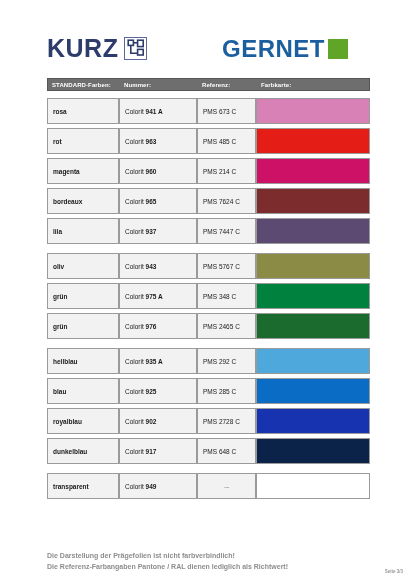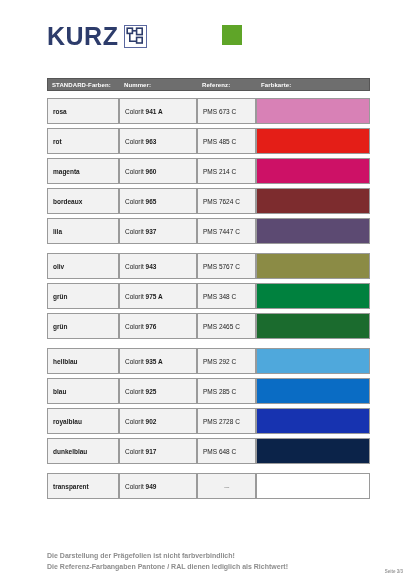--- a/index.html
+++ b/index.html
@@ -13,23 +13,24 @@
     font-family: "Liberation Sans", sans-serif;
     color: #333333;
     position: relative;
     overflow: hidden;
   }
 
   
   .logo-bar {
     position: absolute;
     left: 0;
-    top: 24px;
+    top: 36px;
     width: 416px;
     height: 40px;
+    text-align: right;
   }
   .kurz-logo {
     position: absolute;
     left: 47px;
     top: 0;
     display: flex;
     align-items: center;
     gap: 6px;
   }
   .kurz-word {
@@ -167,20 +168,21 @@
         <rect x="2.2" y="2.2" width="5.2" height="5.2" fill="none" stroke="#2d3c6b" stroke-width="1.6"></rect>
         <rect x="11.6" y="2.2" width="5.6" height="6.4" fill="none" stroke="#2d3c6b" stroke-width="1.6"></rect>
         <rect x="11.6" y="11.4" width="5.6" height="5.6" fill="none" stroke="#2d3c6b" stroke-width="1.6"></rect>
         <path d="M4.8 7.6 L4.8 15.2 L11.6 15.2" fill="none" stroke="#2d3c6b" stroke-width="1.6"></path>
         <path d="M7.4 4.8 L11.6 4.8" fill="none" stroke="#2d3c6b" stroke-width="1.6"></path>
       </svg>
     </span>
   </div>
 
   <div class="gernet-logo">
+    <span class="gernet-word">GERNET</span>
     <span class="gernet-square"></span>
   </div>
 
 </div>
 
 <div class="color-table">
 
   <div class="thead-row">
     <div class="cell c1">STANDARD-Farben:</div>
     <div class="cell c2">Nummer:</div>

